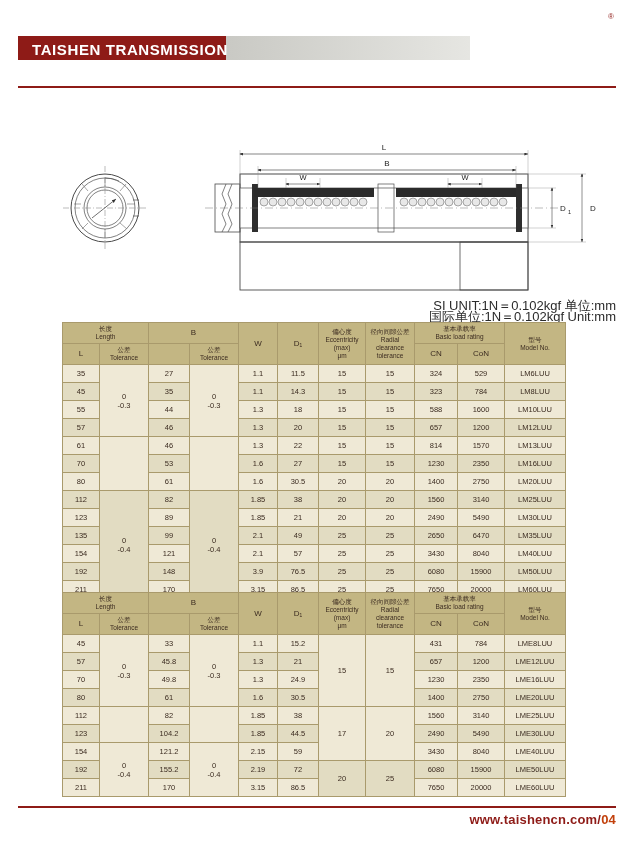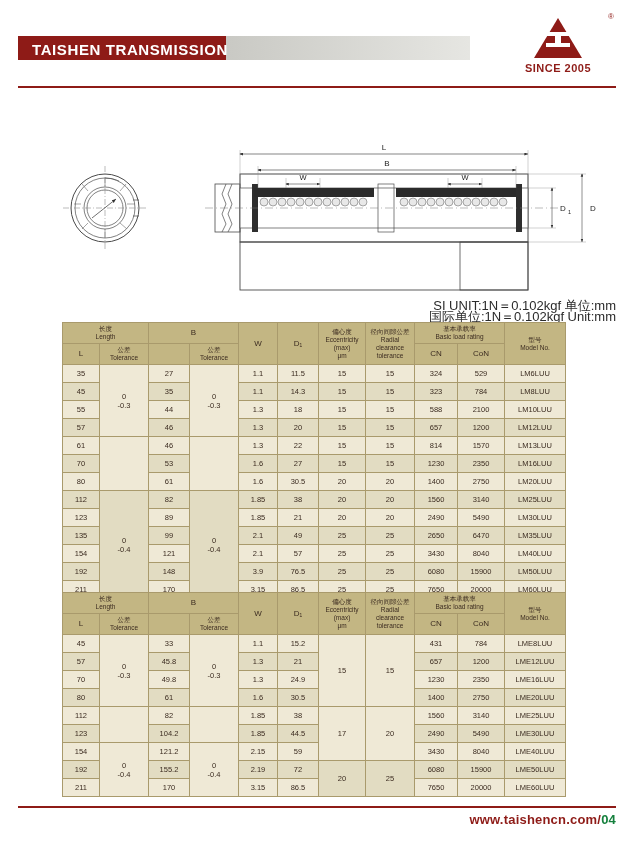--- a/index.html
+++ b/index.html
@@ -157,37 +157,28 @@
   }
   .footer-text {
     position: absolute;
     right: 18px;
     top: 812px;
     font-size: 13px;
     font-weight: bold;
     color: #8e1b17;
     letter-spacing: 0.2px;
   }
-  .footer-text .pg { color: #15803d; margin-top: 31px; }
+  .footer-text .pg { color: #c2410c; margin-top: 31px; }
 </style>
 </head>
 <body>
 
 <div class="header">
   <div class="hdr-bar"></div>
   <div class="hdr-title">TAISHEN TRANSMISSION</div>
-  <div class="logo-wrap">
-    <div class="logo-mark">
-      <svg width="52" height="44" viewBox="0 0 52 44">
-        <polygon points="26,2 50,42 2,42" fill="#8e1b17"></polygon>
-        <path d="M14 16 H38 V20 H29 V27 H38 V31 H14 V27 H23 V20 H14 Z" fill="#ffffff"></path>
-      </svg>
-    </div>
-    <div class="logo-since">SINCE 2005</div>
-  </div>
   <div class="reg-mark">®</div>
   <div class="hdr-rule"></div>
 </div>
 
 <div class="drawing">
   <svg width="634" height="205" viewBox="0 0 634 205">
     <defs>
       <marker id="ar" markerWidth="7" markerHeight="7" refX="6" refY="2.5" orient="auto">
         <path d="M0,0 L6,2.5 L0,5 z" fill="#333"></path>
       </marker>
@@ -404,21 +395,21 @@
       <td class="model">LM8LUU</td>
     </tr>
     <tr>
       <td>55</td>
       <td>44</td>
       <td>1.3</td>
       <td>18</td>
       <td>15</td>
       <td>15</td>
       <td>588</td>
-      <td>2100</td>
+      <td>1600</td>
       <td class="model">LM10LUU</td>
     </tr>
     <tr class="alt">
       <td>57</td>
       <td>46</td>
       <td>1.3</td>
       <td>20</td>
       <td>15</td>
       <td>15</td>
       <td>657</td>

